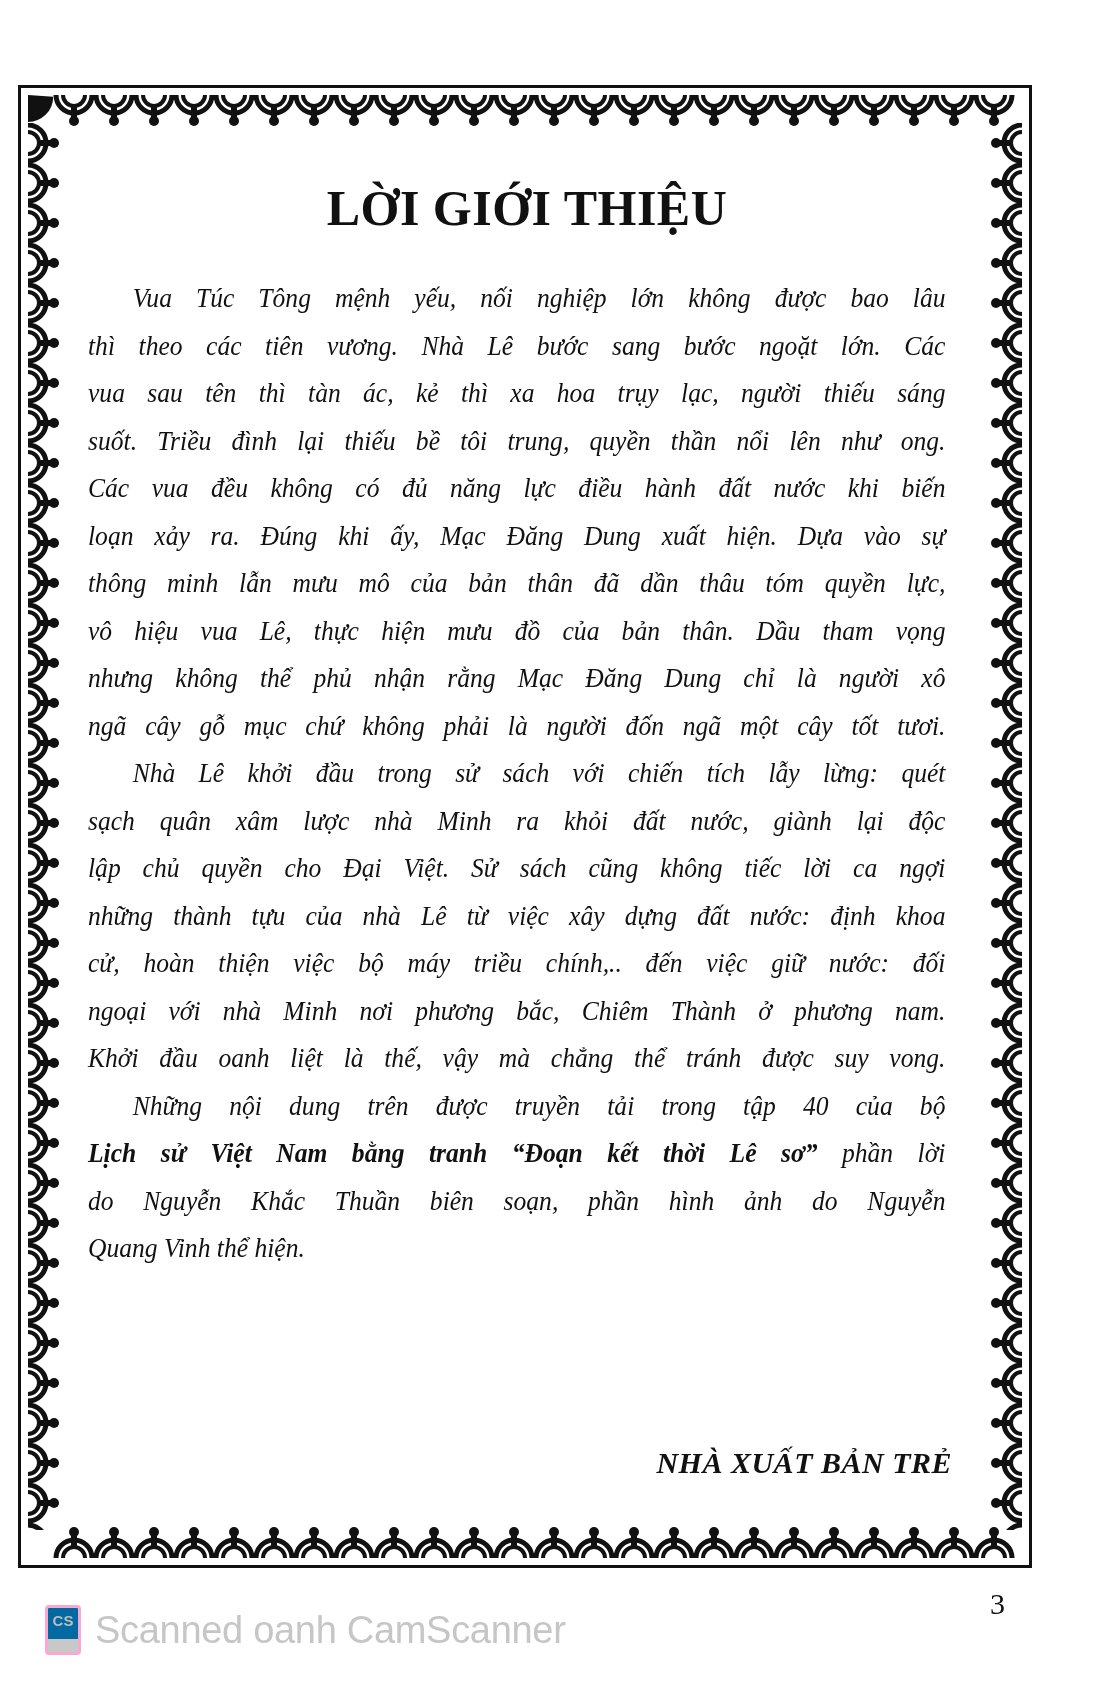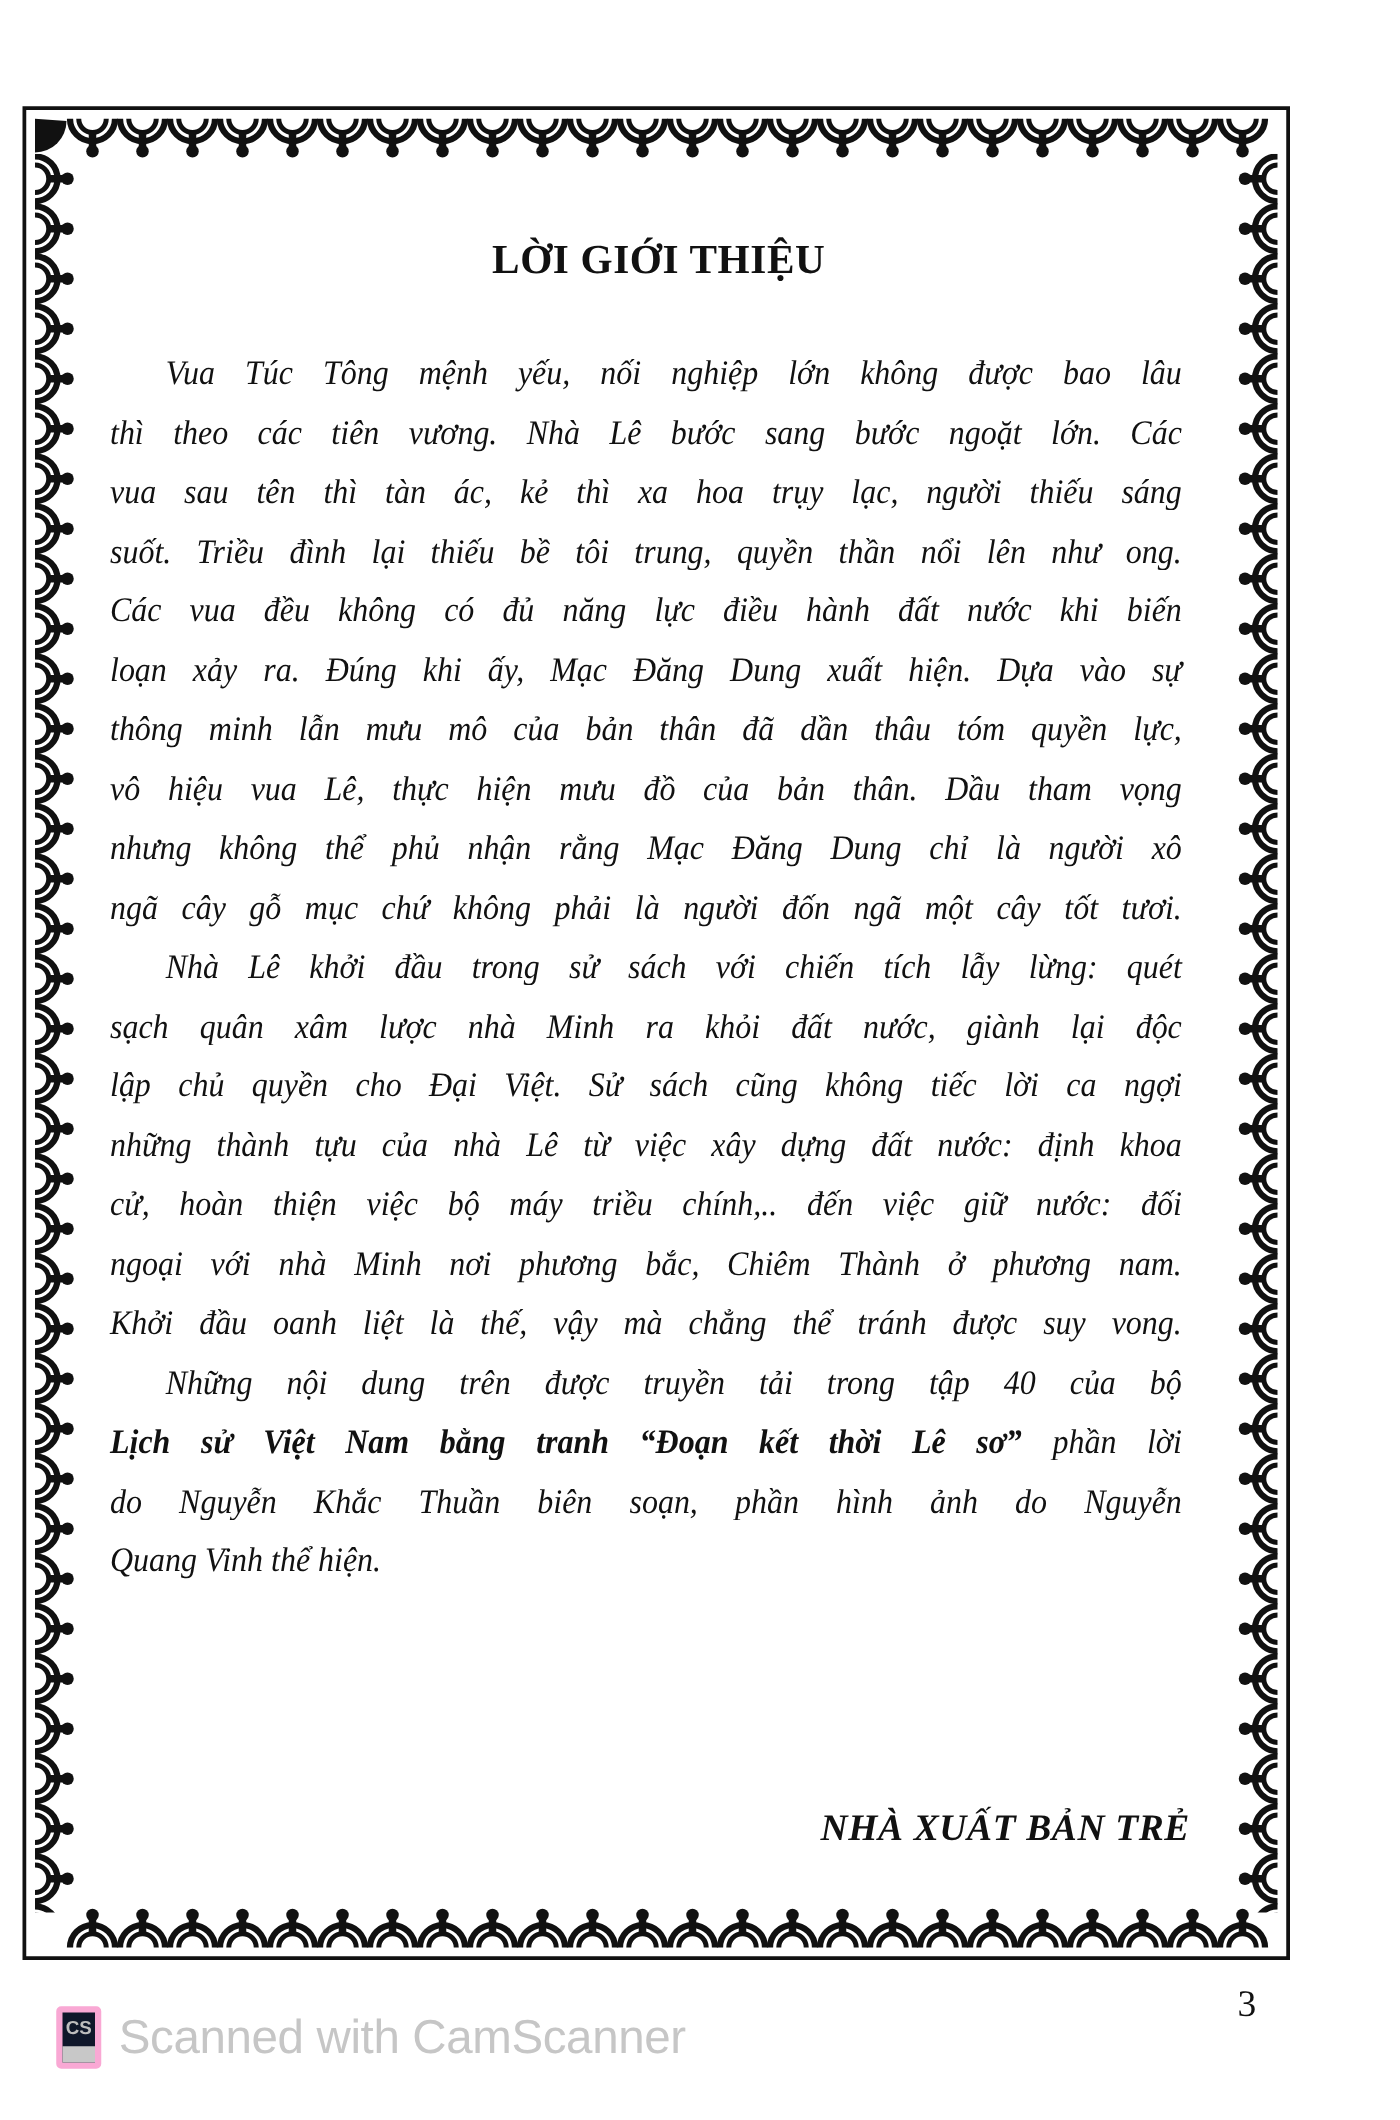--- a/index.html
+++ b/index.html
@@ -10,33 +10,33 @@
 
   .band { position: absolute; overflow: hidden; }
   .band svg { display: block; }
   .band-top { left: 0; right: 0; top: 0; height: 36px; }
   .band-bottom { left: 0; right: 0; bottom: 0; height: 36px; }
   .band-left { left: 0; top: 30px; bottom: 30px; width: 36px; }
   .band-right { right: 0; top: 30px; bottom: 30px; width: 36px; }
 
   .content { position: absolute; left: 88px; top: 180px; width: 858px; }
 
-  .title { text-align: center; font-family: "Liberation Serif", serif; font-weight: bold; font-size: 33px; letter-spacing: 0.5px; margin: 0 0 38px 0; padding-left: 20px; height: 56px; line-height: 56px; }
+  .title { text-align: center; font-family: "Liberation Serif", serif; font-weight: bold; font-size: 50px; letter-spacing: 0.5px; margin: 0 0 38px 0; padding-left: 20px; height: 56px; line-height: 56px; }
 
   .line { font-style: italic; font-size: 27.5px; line-height: 47.5px; height: 47.5px; white-space: nowrap; text-align: justify; text-align-last: justify; transform: scaleX(0.93); transform-origin: left center; width: 922px; }
   .line.last { text-align-last: left; }
   .line.indent { padding-left: 48px; box-sizing: border-box; }
   .line b { font-weight: bold; }
 
   .signature { position: absolute; right: 168px; top: 1446px; font-weight: bold; font-style: italic; font-size: 30px; letter-spacing: 0.5px; }
 
   .page-number { position: absolute; left: 990px; top: 1587px; font-size: 30px; font-family: "Liberation Serif", serif; }
 
   .watermark { position: absolute; left: 45px; top: 1605px; display: flex; align-items: center; gap: 14px; }
-  .cs-logo { width: 36px; height: 50px; border: 5px solid #f9a8d4; border-radius: 4px; box-sizing: border-box; position: relative; background: #0f172a; }
+  .cs-logo { width: 36px; height: 50px; border: 3px solid #f9a8d4; border-radius: 4px; box-sizing: border-box; position: relative; background: #0369a1; }
   .cs-logo .cs-text { position: absolute; top: 4px; left: 0; right: 0; text-align: center; font-family: "Liberation Sans", sans-serif; font-weight: bold; font-size: 15px; color: #bdbdbd; }
   .cs-logo .cs-bar { position: absolute; left: 0; right: 0; bottom: 0; height: 13px; background: #c8c8c8; }
   .watermark-text { font-family: "Liberation Sans", sans-serif; font-size: 38px; color: #c6c6c6; letter-spacing: -0.3px; }
 </style>
 </head>
 <body>
 
 <div class="frame">
   <div class="frame-inner">
     <div class="band band-top">
@@ -259,14 +259,14 @@
 
 <div class="signature">NHÀ XUẤT BẢN TRẺ</div>
 
 <div class="page-number">3</div>
 
 <div class="watermark">
   <div class="cs-logo">
     <div class="cs-text">CS</div>
     <div class="cs-bar"></div>
   </div>
-  <div class="watermark-text">Scanned with CamScanner</div>
+  <div class="watermark-text">Scanned oanh CamScanner</div>
 </div>
 
 </body></html>

